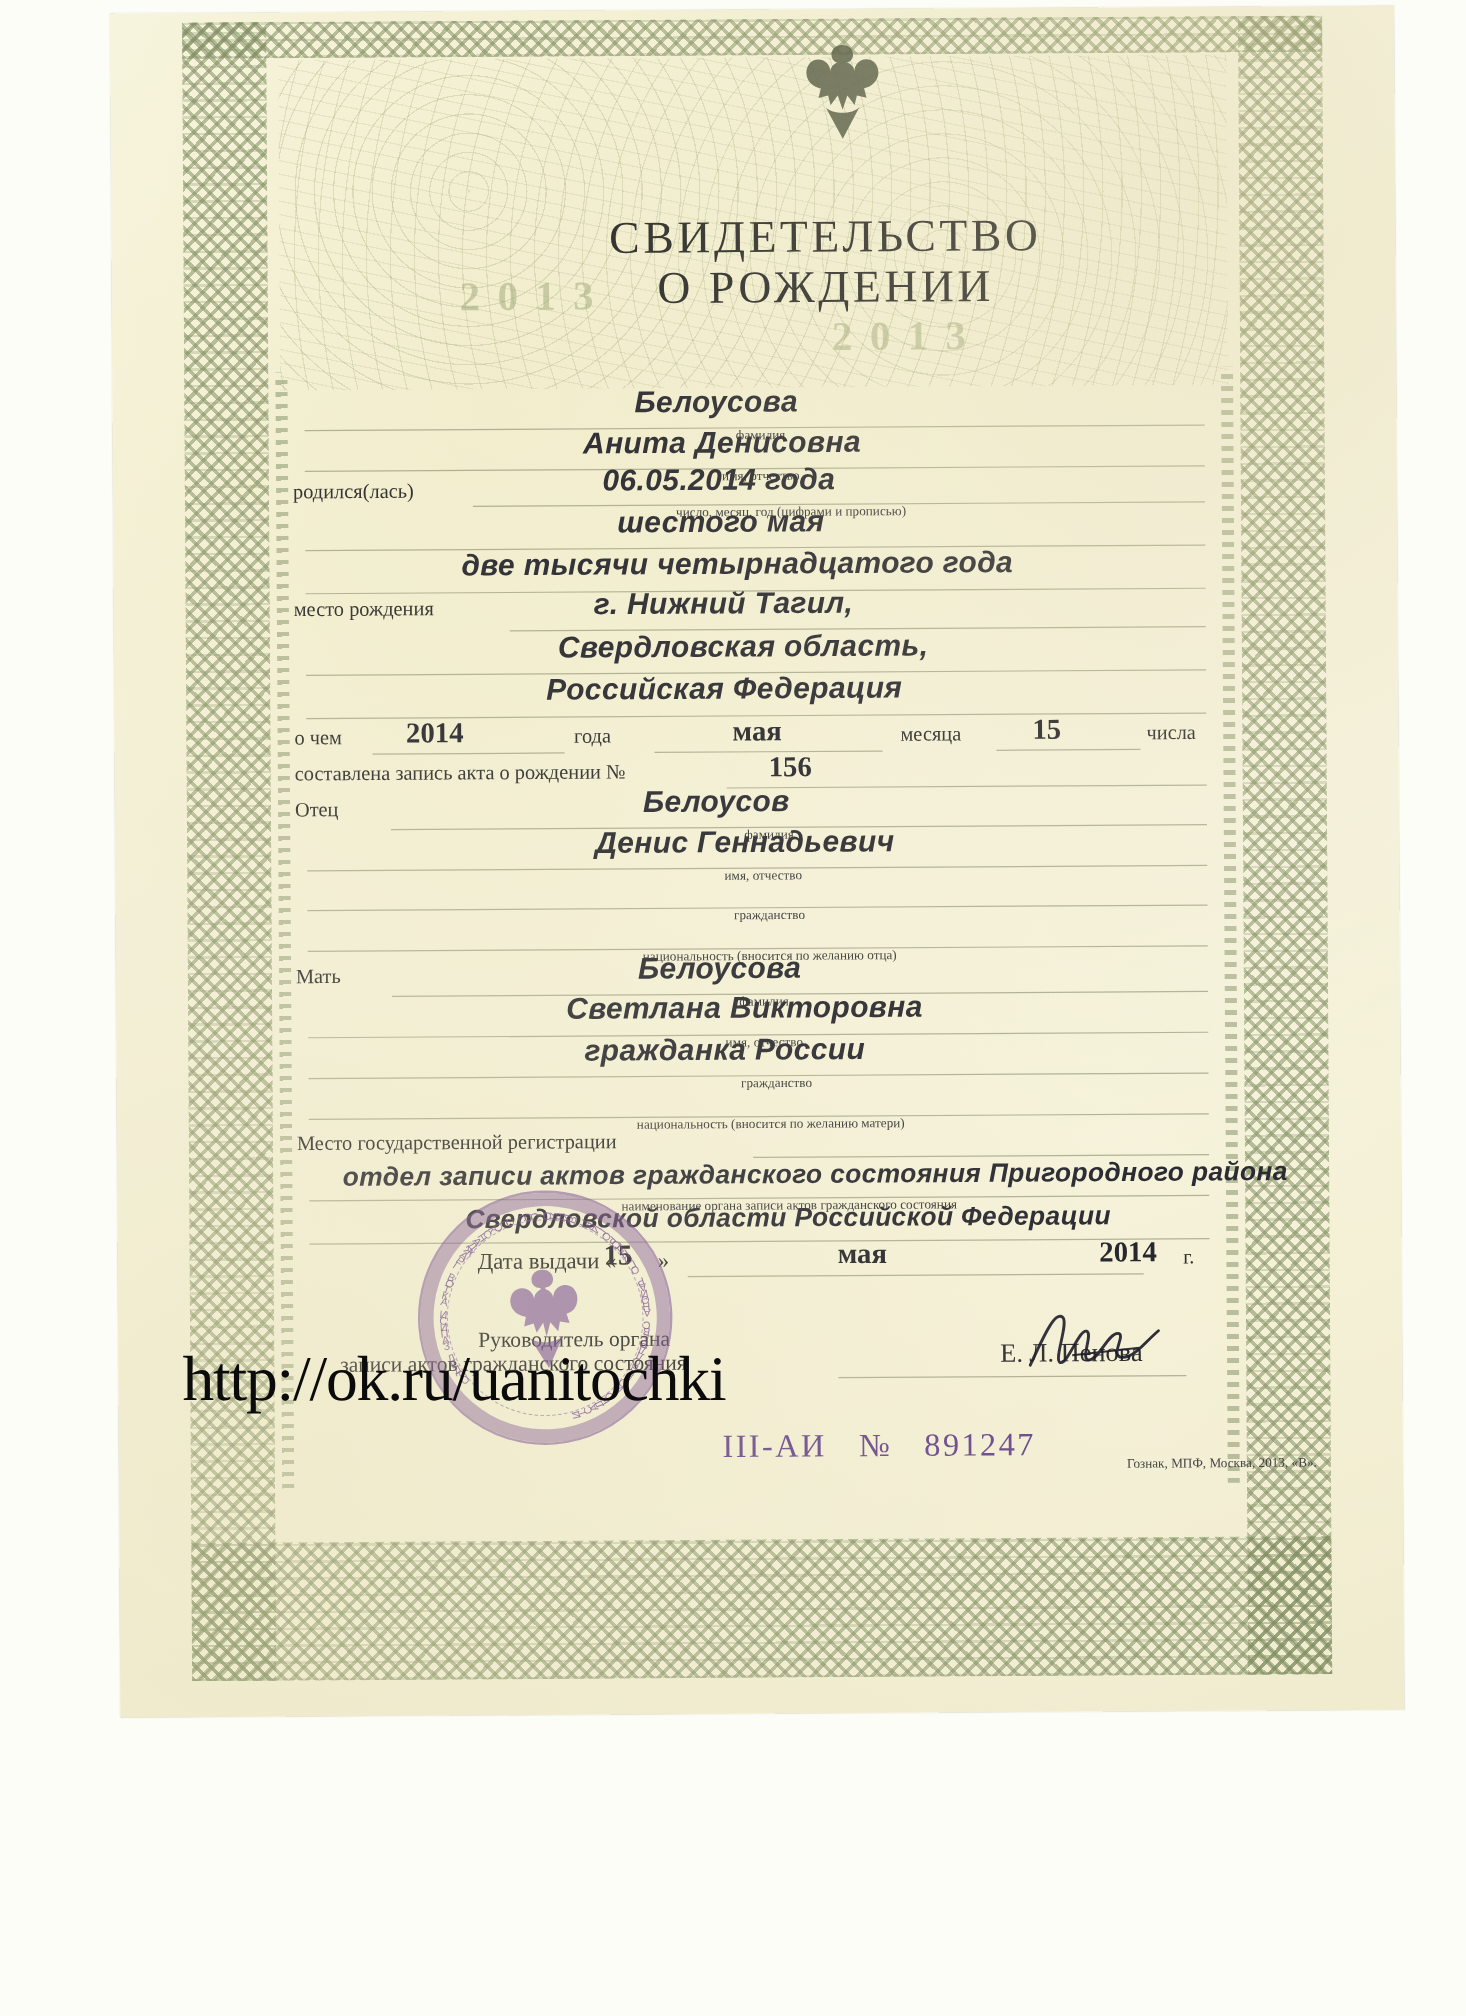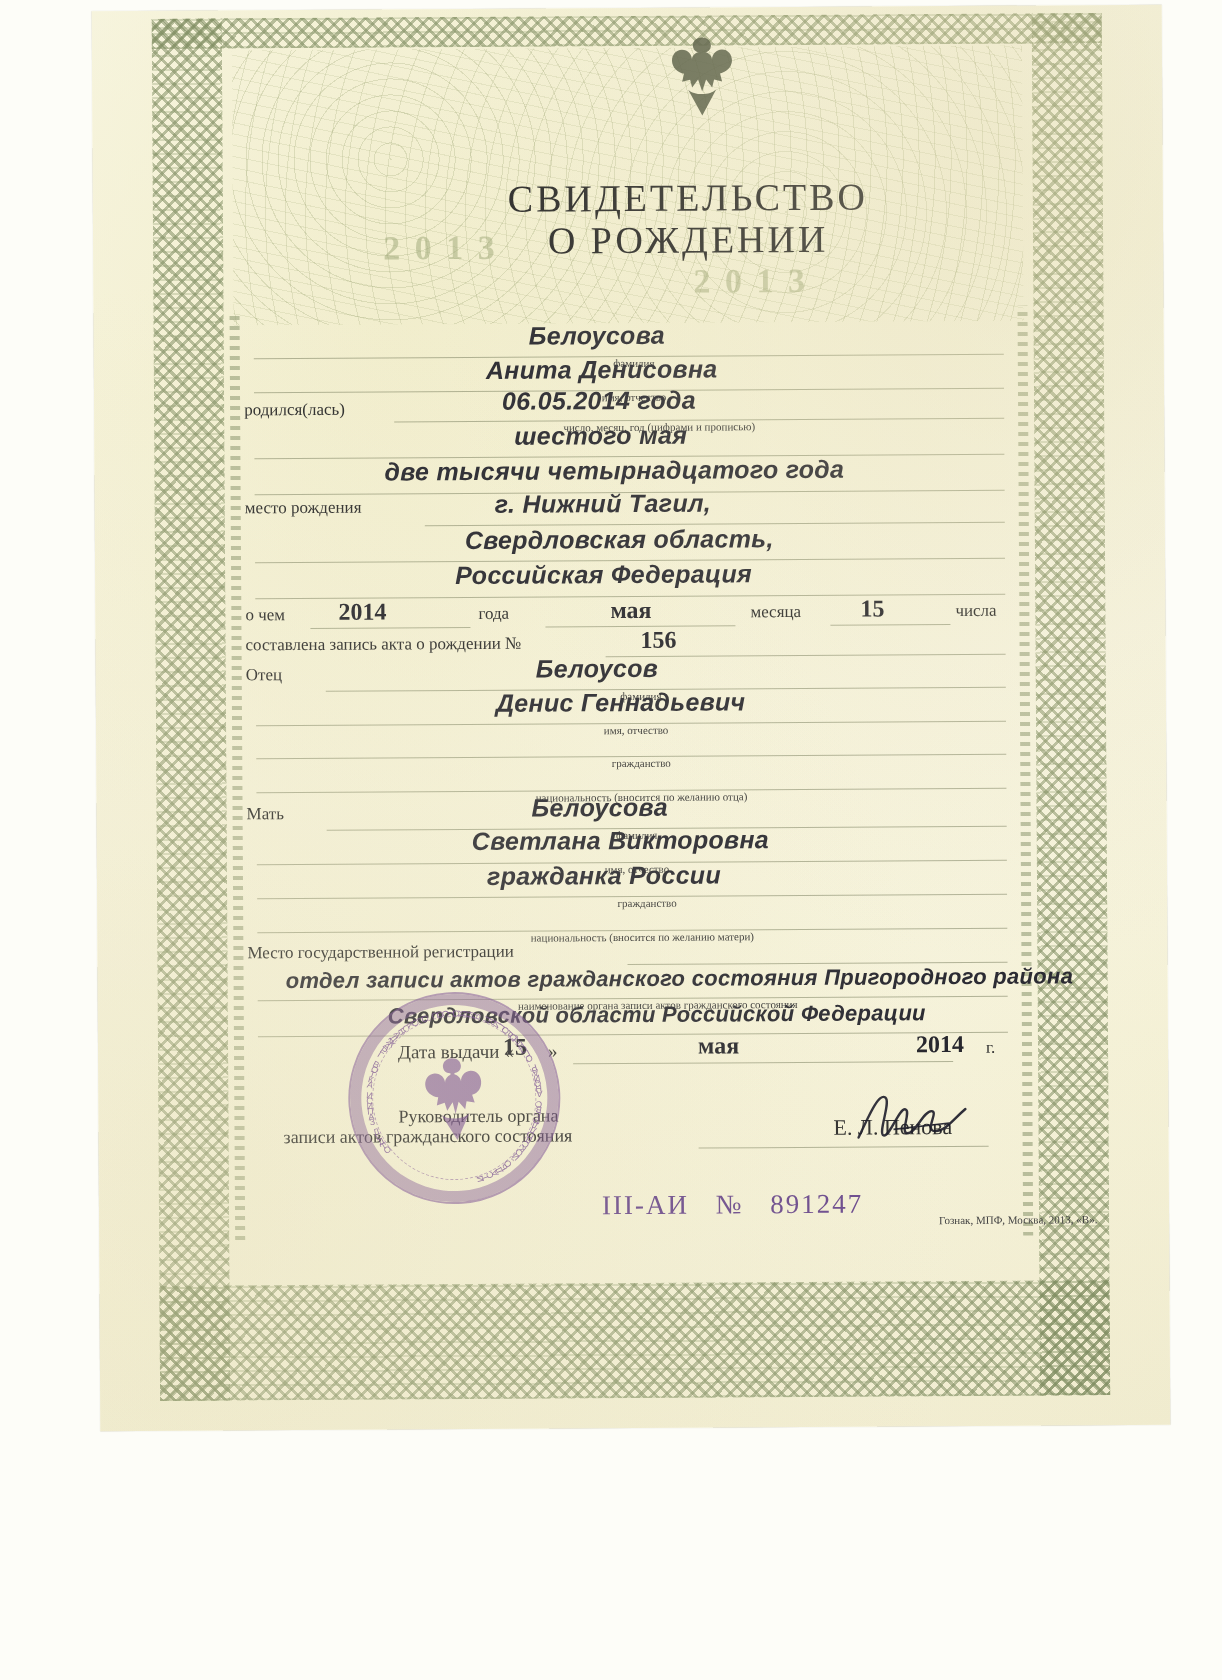--- a/index.html
+++ b/index.html
@@ -478,13 +478,14 @@
         <span>III-АИ</span>
         <span style="margin:0 18px;">№</span>
         <span>891247</span>
       </div>
 
       <div class="imprint">Гознак, МПФ, Москва, 2013, «В».</div>
 
     </div>
   </div>
 
+  <div class="watermark">http://ok.ru/uanitochki</div>
 </div>
 
 </body></html>

